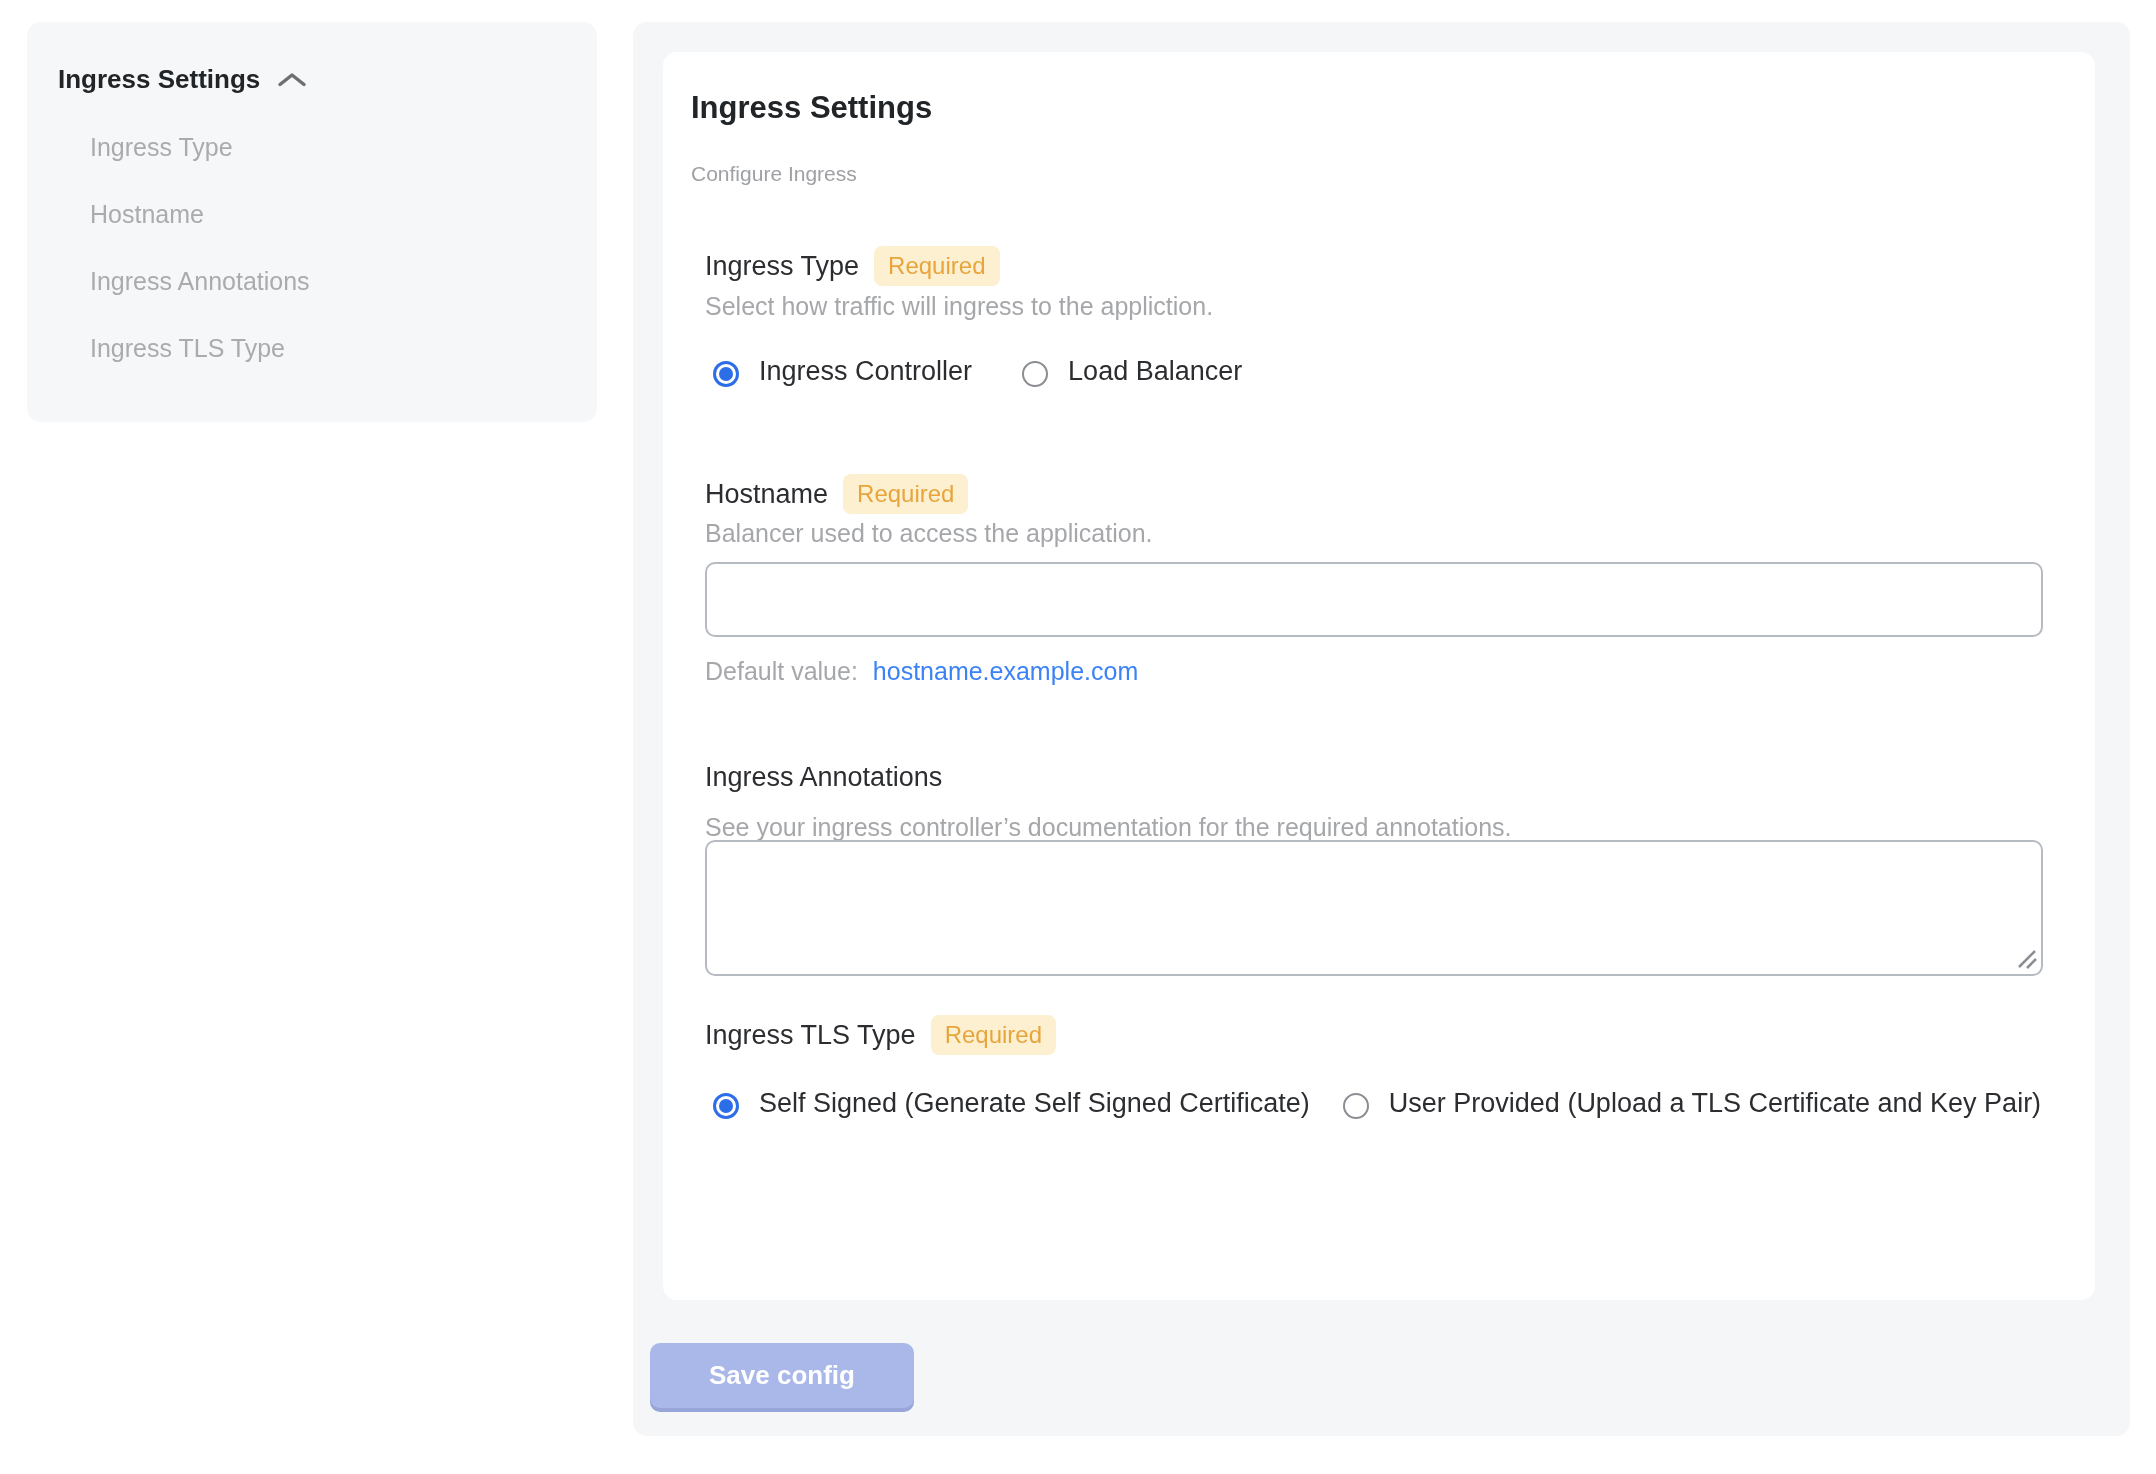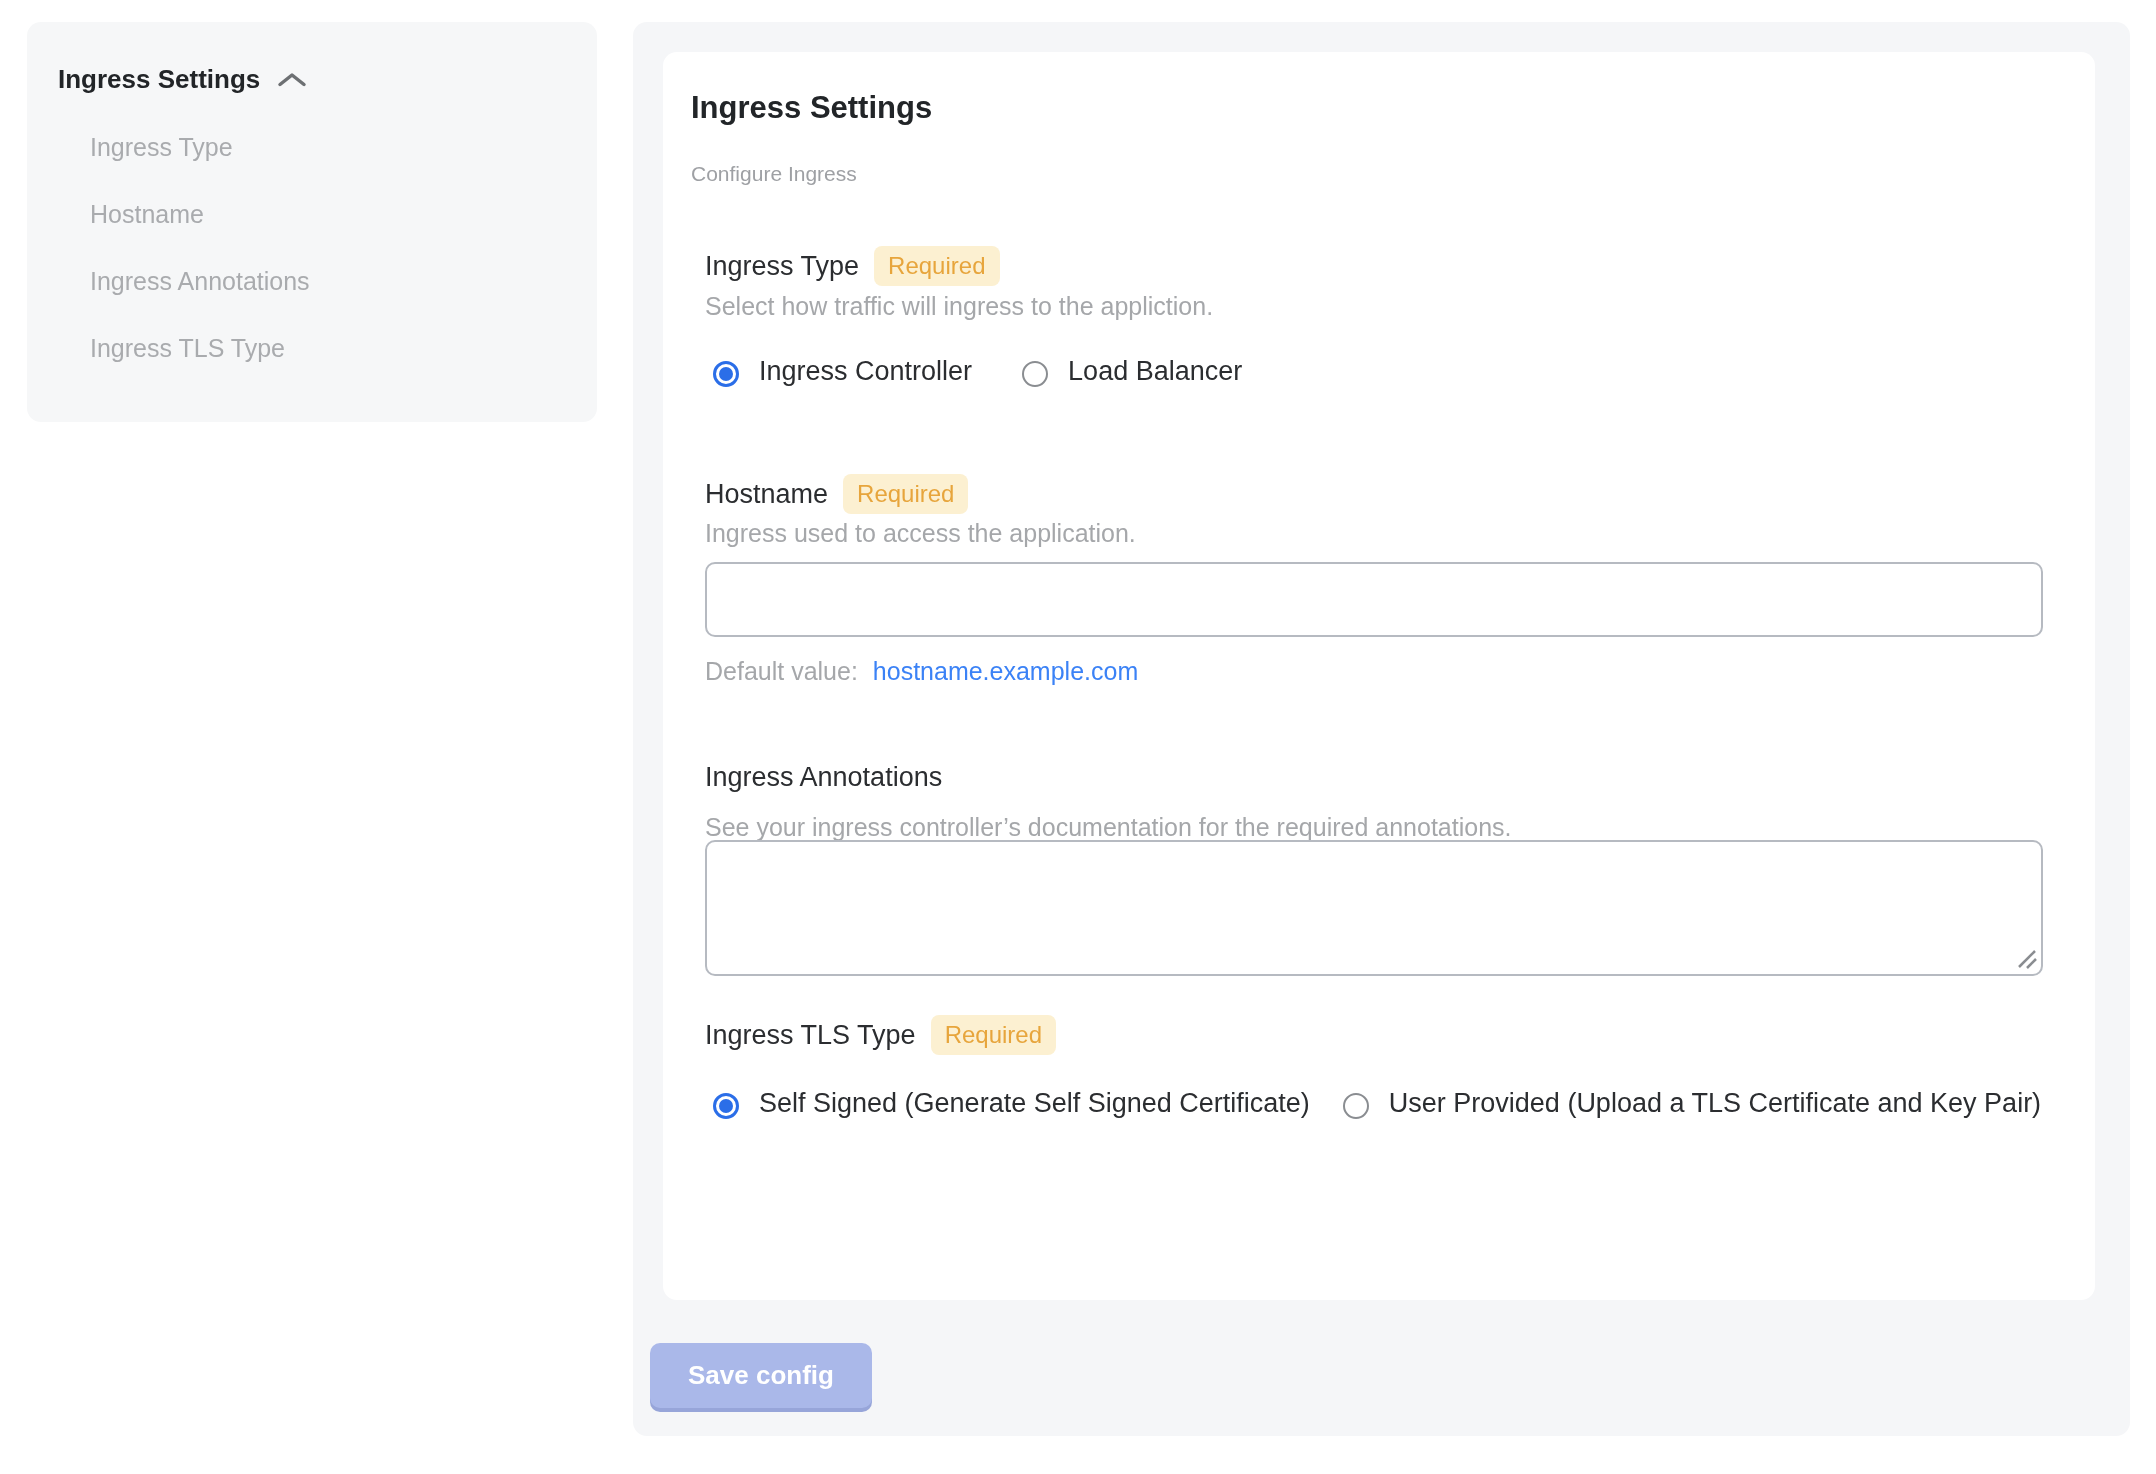--- a/index.html
+++ b/index.html
@@ -53,21 +53,21 @@
     color:#26282b; outline:none; resize:none; font-family:"Liberation Sans", sans-serif; }
   .resize-handle { position:absolute; pointer-events:none; }
 
   .default-line { position:absolute; left:42px; font-size:25px; }
   .default-label { color:#a5a7aa; }
   .default-value { color:#3b82f6; font-weight:500; margin-left:8px; }
 
   
   .save-button { position:absolute; left:17px; top:1321px; background:#aab8e9; color:#ffffff;
     font-size:26px; font-weight:bold; font-family:"Liberation Sans", sans-serif;
-    border:none; border-radius:10px; padding:17px 38px; box-shadow:0 4px 0 #97a5d9;
+    border:none; border-radius:10px; padding:17px 59px; box-shadow:0 4px 0 #97a5d9;
     cursor:pointer; }
 </style>
 </head>
 <body>
 
 <nav class="sidebar-card">
   <div class="sidebar-header">
     <span class="sidebar-header-label">Ingress Settings</span>
     <svg class="chevron-up" width="32" height="18" viewBox="0 0 32 18">
       <polyline points="4,13.5 16,4 28,13.5" fill="none" stroke="#6d7073" stroke-width="3.5" stroke-linecap="round" stroke-linejoin="round"></polyline>
@@ -101,21 +101,21 @@
       <div class="radio-option">
         <span class="radio-icon"></span>
         <span class="radio-label">Load Balancer</span>
       </div>
     </div>
 
     <div class="field-label-row" style="left:42px; top:422px;">
       <span class="field-label">Hostname</span>
       <span class="required-badge">Required</span>
     </div>
-    <div class="field-desc" style="left:42px; top:467px;">Ingress used to access the application.</div>
+    <div class="field-desc" style="left:42px; top:467px;">Balancer used to access the application.</div>
     <input class="text-input" style="top: 510px;" type="text" value="">
     <div class="default-line" style="top:605px;">
       <span class="default-label">Default value:</span>
       <span class="default-value">hostname.example.com</span>
     </div>
 
     <div class="field-label-row" style="left:42px; top:710px;">
       <span class="field-label">Ingress Annotations</span>
     </div>
     <div class="field-desc" style="left:42px; top:752px;margin-top:9px;">See your ingress controller’s documentation for the required annotations.</div>

